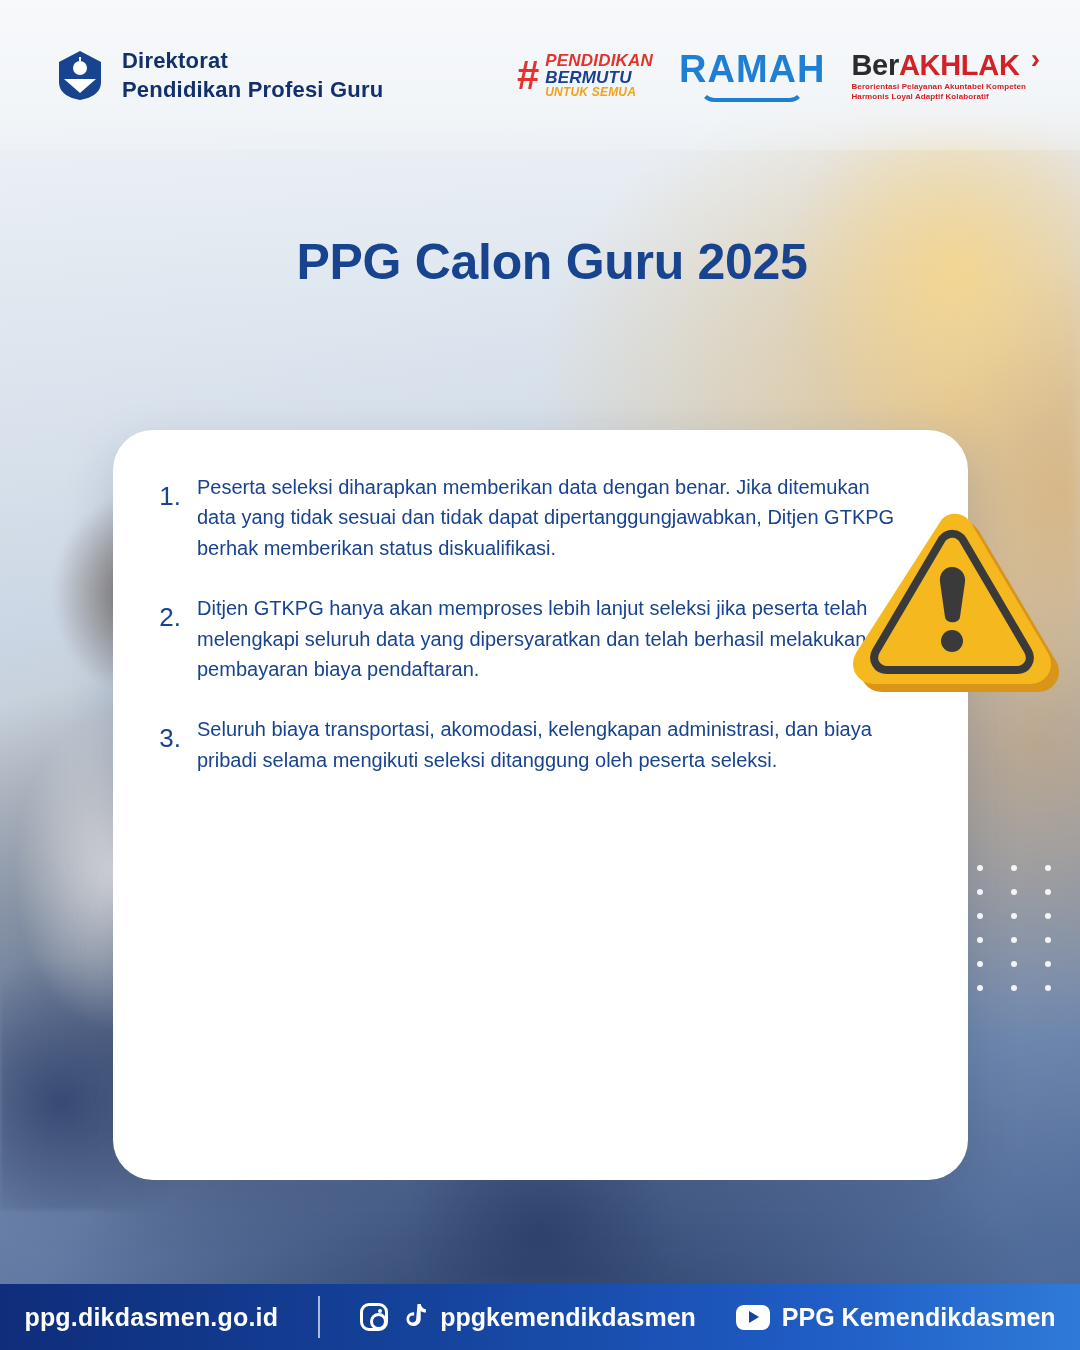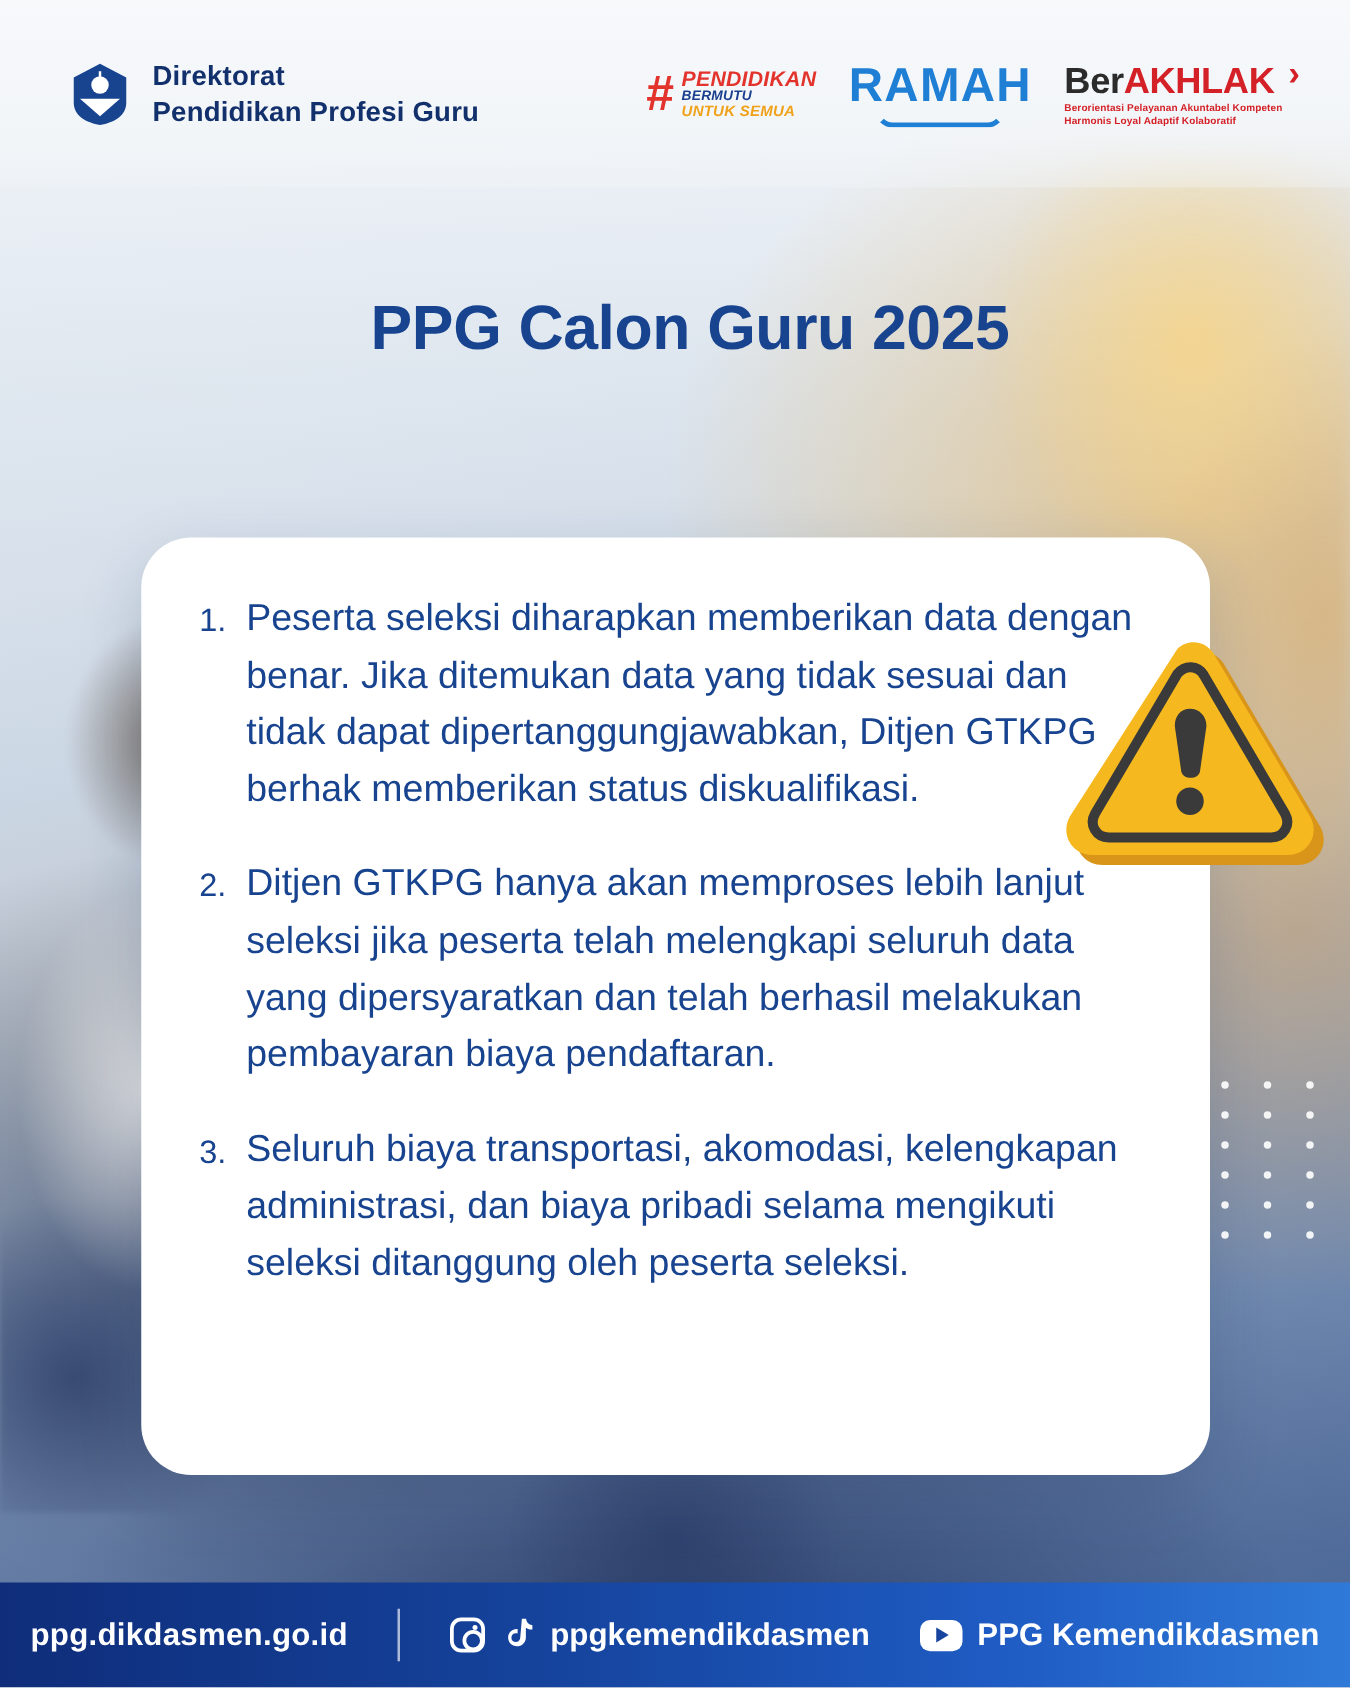--- a/index.html
+++ b/index.html
@@ -70,21 +70,21 @@
     letter-spacing: .2px;
   }
   .logos { display: flex; align-items: center; gap: 26px; }
   .logo-pbus { display: flex; align-items: center; gap: 6px; }
   .logo-pbus .hash {
     color: #e2342c; font-size: 40px; font-weight: bold; line-height: .9;
   }
   .pbus-lines { line-height: 1.02; }
   .pbus-lines span { display: block; font-weight: bold; font-style: italic; letter-spacing: .2px; }
   .pbus-l1 { color: #e2342c; font-size: 17px; }
-  .pbus-l2 { color: #1a3f8f; font-size: 11px; }
+  .pbus-l2 { color: #1a3f8f; font-size: 17px; }
   .pbus-l3 { color: #f0a21a; font-size: 12px; }
   .logo-ramah { position: relative; text-align: center; }
   .logo-ramah .word {
     color: #1f7fd4; font-size: 38px; font-weight: bold; letter-spacing: 1px;
   }
   .logo-ramah .smile {
     display: block; width: 104px; height: 14px; margin: -3px auto 0;
     border-bottom: 4px solid #1f7fd4; border-radius: 0 0 52px 52px;
     border-left: 4px solid transparent; border-right: 4px solid transparent;
   }
@@ -116,38 +116,38 @@
   }
   ol.rules { list-style: none; }
   ol.rules li {
     display: flex; gap: 16px; margin-bottom: 30px;
   }
   .num {
     color: #17438f; font-size: 26px; width: 38px; flex: 0 0 38px;
     text-align: right; padding-top: 9px;
   }
   .rule-text {
-    color: #17438f; font-size: 30px; line-height: 1.52; max-width: 740px;
+    color: #17438f; font-size: 20px; line-height: 1.52; max-width: 740px;
   }
 
   
   .warn {
     position: absolute; left: 838px; top: 505px; width: 230px; height: 205px;
   }
 
   
   .dots {
     position: absolute; right: 18px; top: 865px;
     display: grid; grid-template-columns: repeat(4, 17px); gap: 18px 17px;
   }
   .dots i { display: block; width: 6px; height: 6px; border-radius: 50%; background: #ffffff; opacity: .9; }
 
   
   .footer {
-    position: absolute; left: 0; bottom: 0; width: 1080px; height: 84px;
+    position: absolute; left: 0; bottom: 0; width: 1080px; height: 66px;
     background: linear-gradient(90deg, #0f2d7a 0%, #15439c 40%, #1f5cc4 75%, #2f7ad8 100%);
     display: flex; align-items: center; justify-content: center; gap: 40px;
     color: #ffffff;
   }
   .site { font-size: 25px; font-weight: bold; letter-spacing: .2px; }
   .divider { width: 2px; height: 42px; background: rgba(255,255,255,.65); }
   .social { display: flex; align-items: center; gap: 12px; }
   .handle { font-size: 25px; font-weight: bold; }
   .yt-label { font-size: 25px; font-weight: bold; }
   .ig-icon { width: 28px; height: 28px; border: 3px solid #fff; border-radius: 9px; position: relative; }

